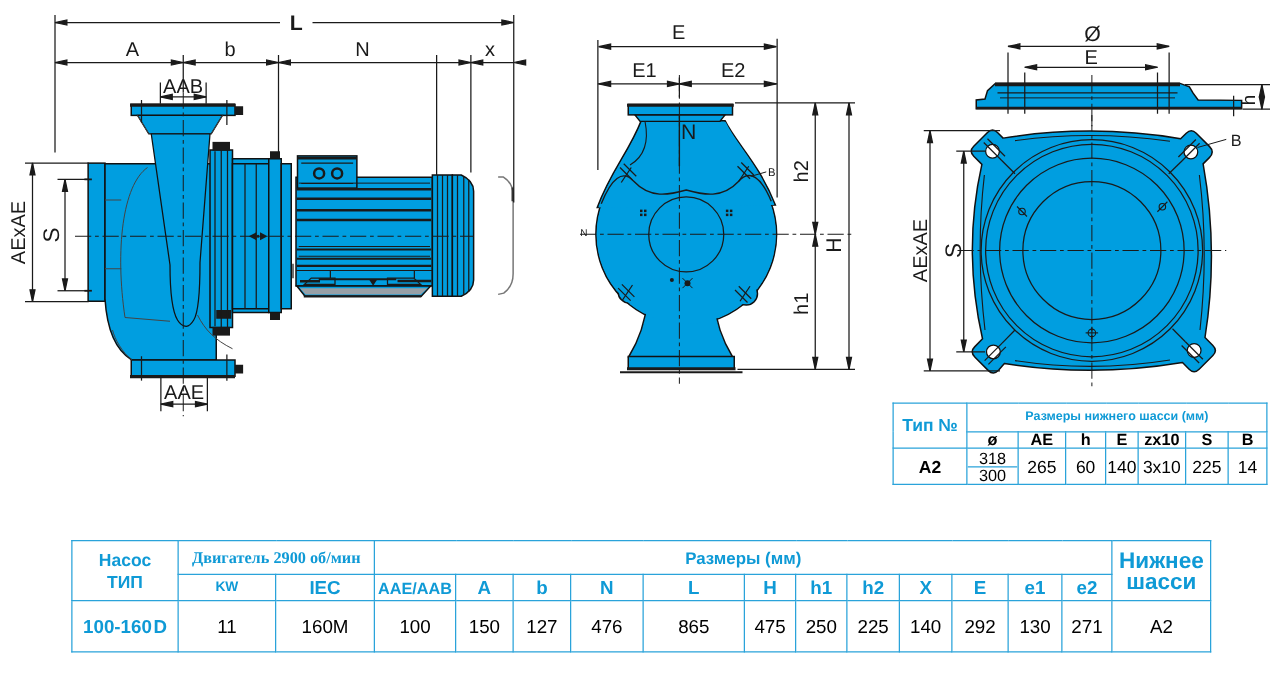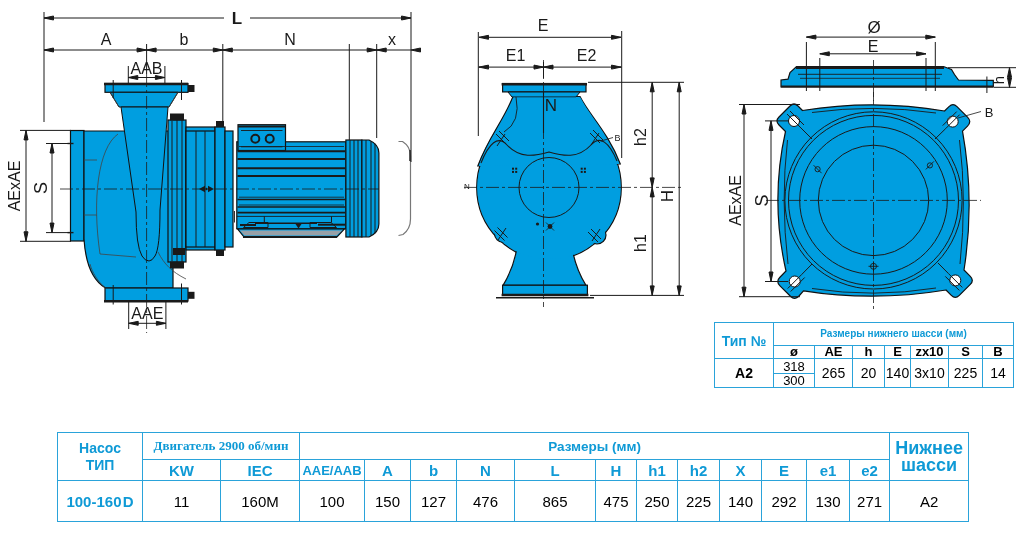--- a/index.html
+++ b/index.html
@@ -43,21 +43,21 @@
             <td>S</td>
             <td>B</td>
 </tr>
 <tr style="height:27px;font-size:14px;color:#000;">
   <td style="font-weight:bold;">А2</td>
   <td style="padding:0;">
     <div style="font-size:13px;height:13px;line-height:13px;border-bottom:1px solid #2aa3da;">318</div>
     <div style="font-size:13px;height:13px;line-height:14px;">300</div>
   </td>
   <td>265</td>
-            <td>20</td>
+            <td>60</td>
             <td>140</td>
             <td>3x10</td>
             <td>225</td>
             <td>14</td>
 </tr>
 </tbody>
       </table>
 </div>
 
 <div id="bigtab">
@@ -85,21 +85,21 @@
   <td rowspan="2" class="bt">
               <span style="font-size:14px;line-height:17px;display:block;">Насос<br>ТИП</span>
             </td>
   <td colspan="2" class="bt" style="font-size:13px;font-family:Liberation Serif, serif;">Двигатель 2900 об/мин</td>
   <td colspan="12" class="bt" style="font-size:13.5px;">Размеры (мм)</td>
   <td rowspan="2" class="bt">
               <span style="font-size:18px;line-height:17px;display:block;">Нижнее<br>шасси</span>
             </td>
 </tr>
 <tr style="height:21px;" class="bt">
-  <td style="font-size:15px;">KW</td>
+  <td style="font-size:11px;">KW</td>
   <td style="font-size:15px;">IEC</td>
   <td style="font-size:13px;">AAE/AAB</td>
   <td style="font-size:15px;">A</td>
   <td style="font-size:15px;">b</td>
   <td style="font-size:15px;">N</td>
   <td style="font-size:15px;">L</td>
   <td style="font-size:15px;">H</td>
   <td style="font-size:15px;">h1</td>
   <td style="font-size:15px;">h2</td>
   <td style="font-size:15px;">X</td>

